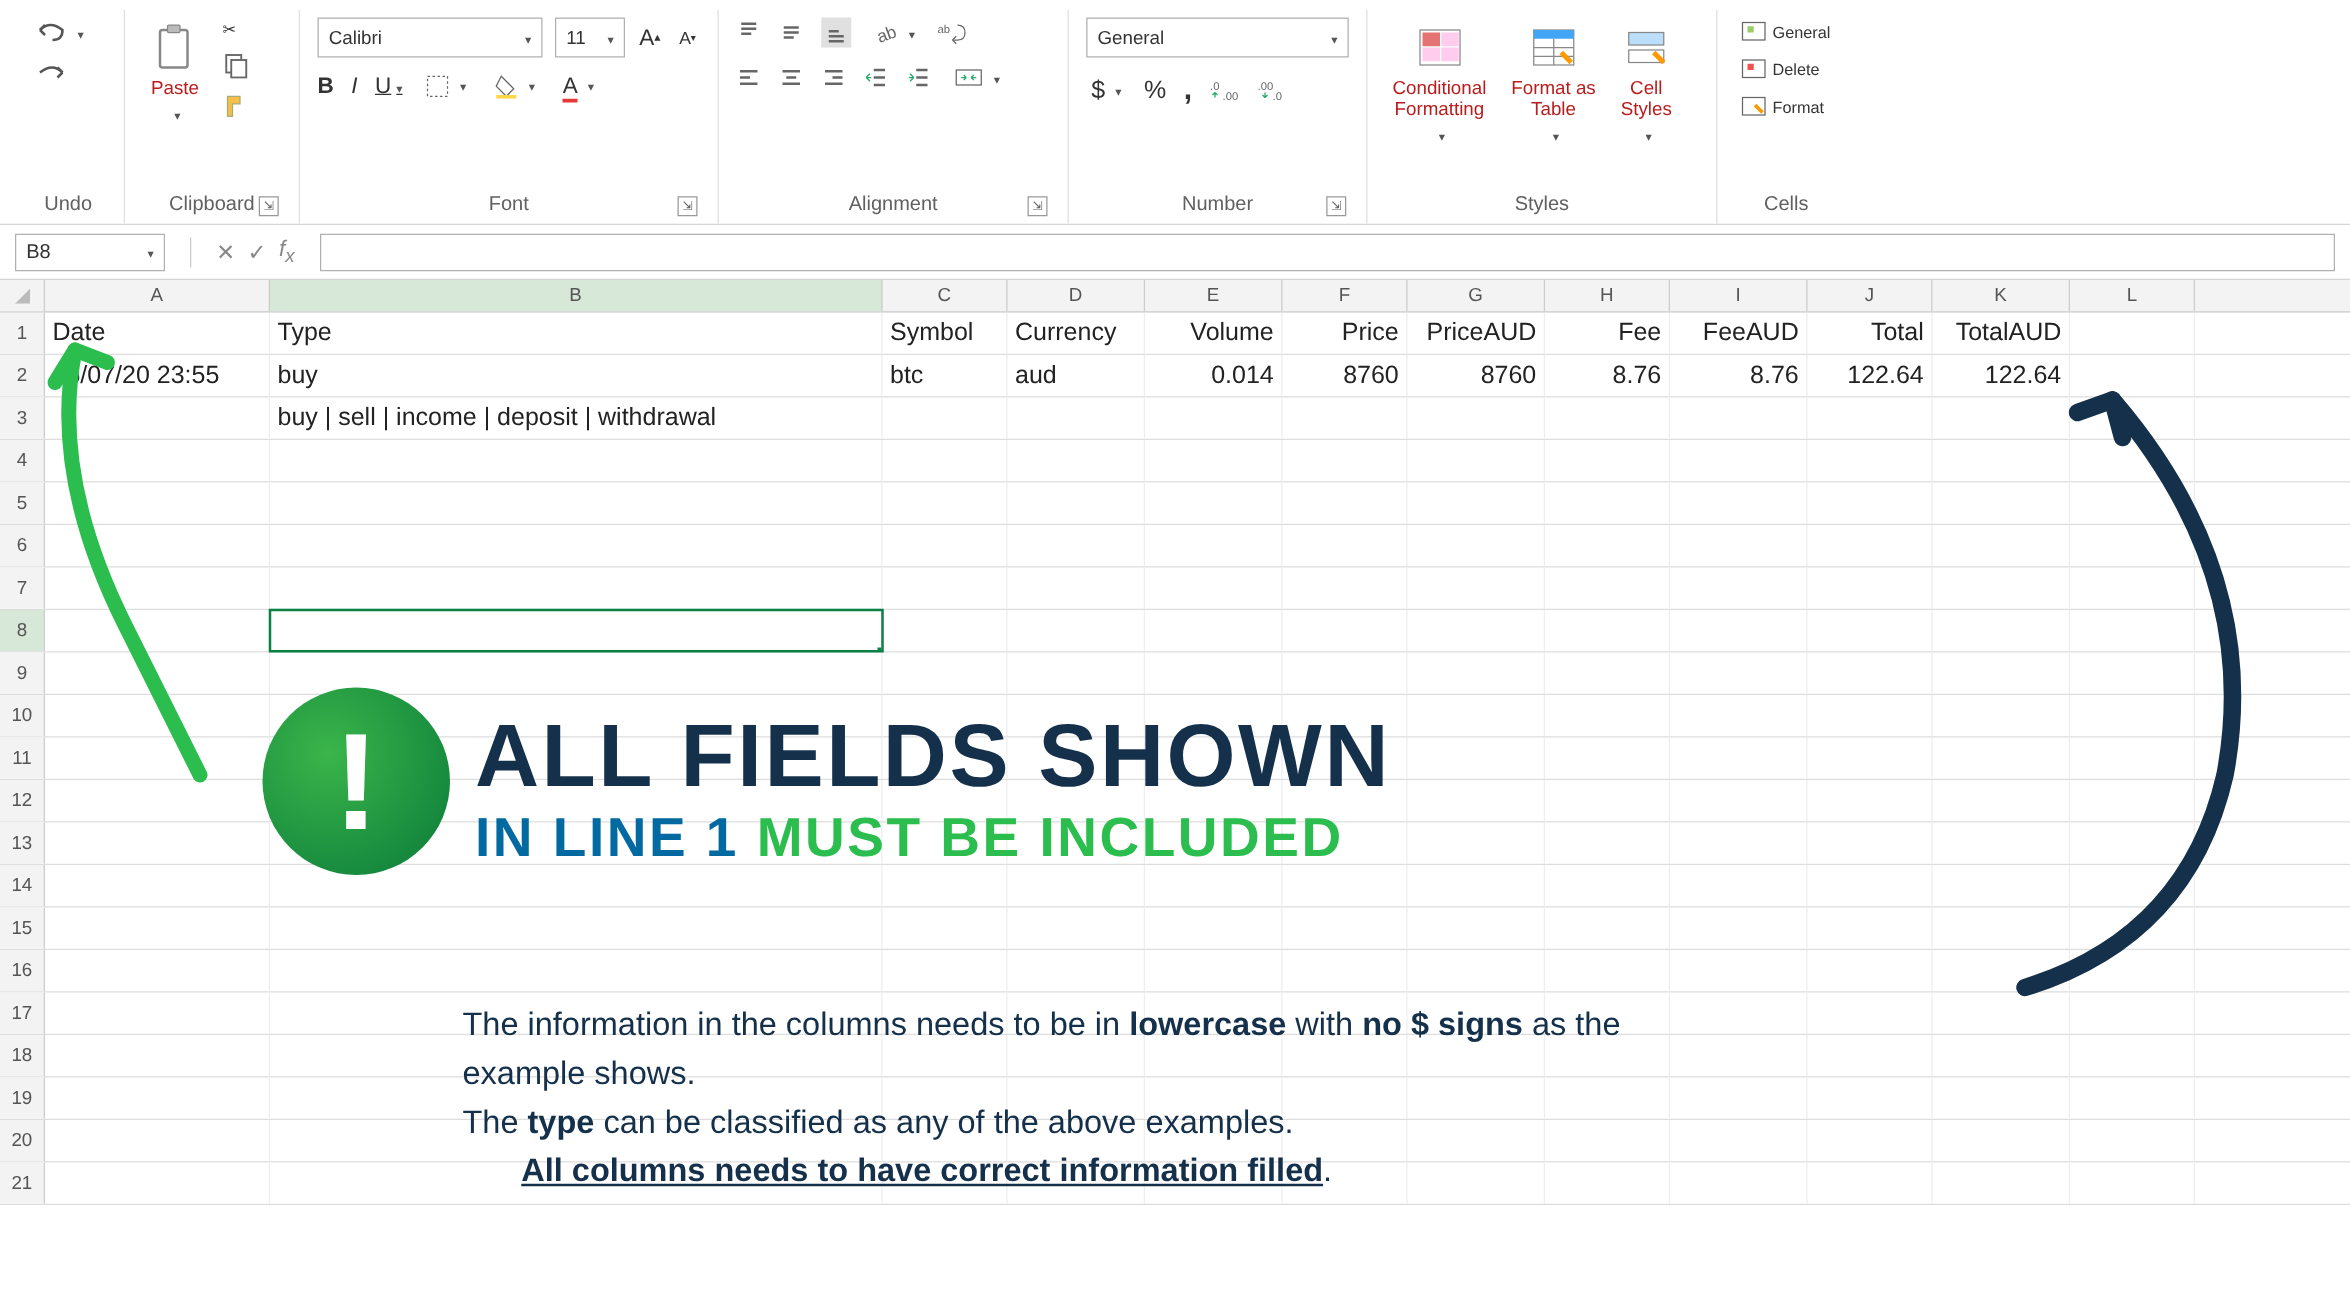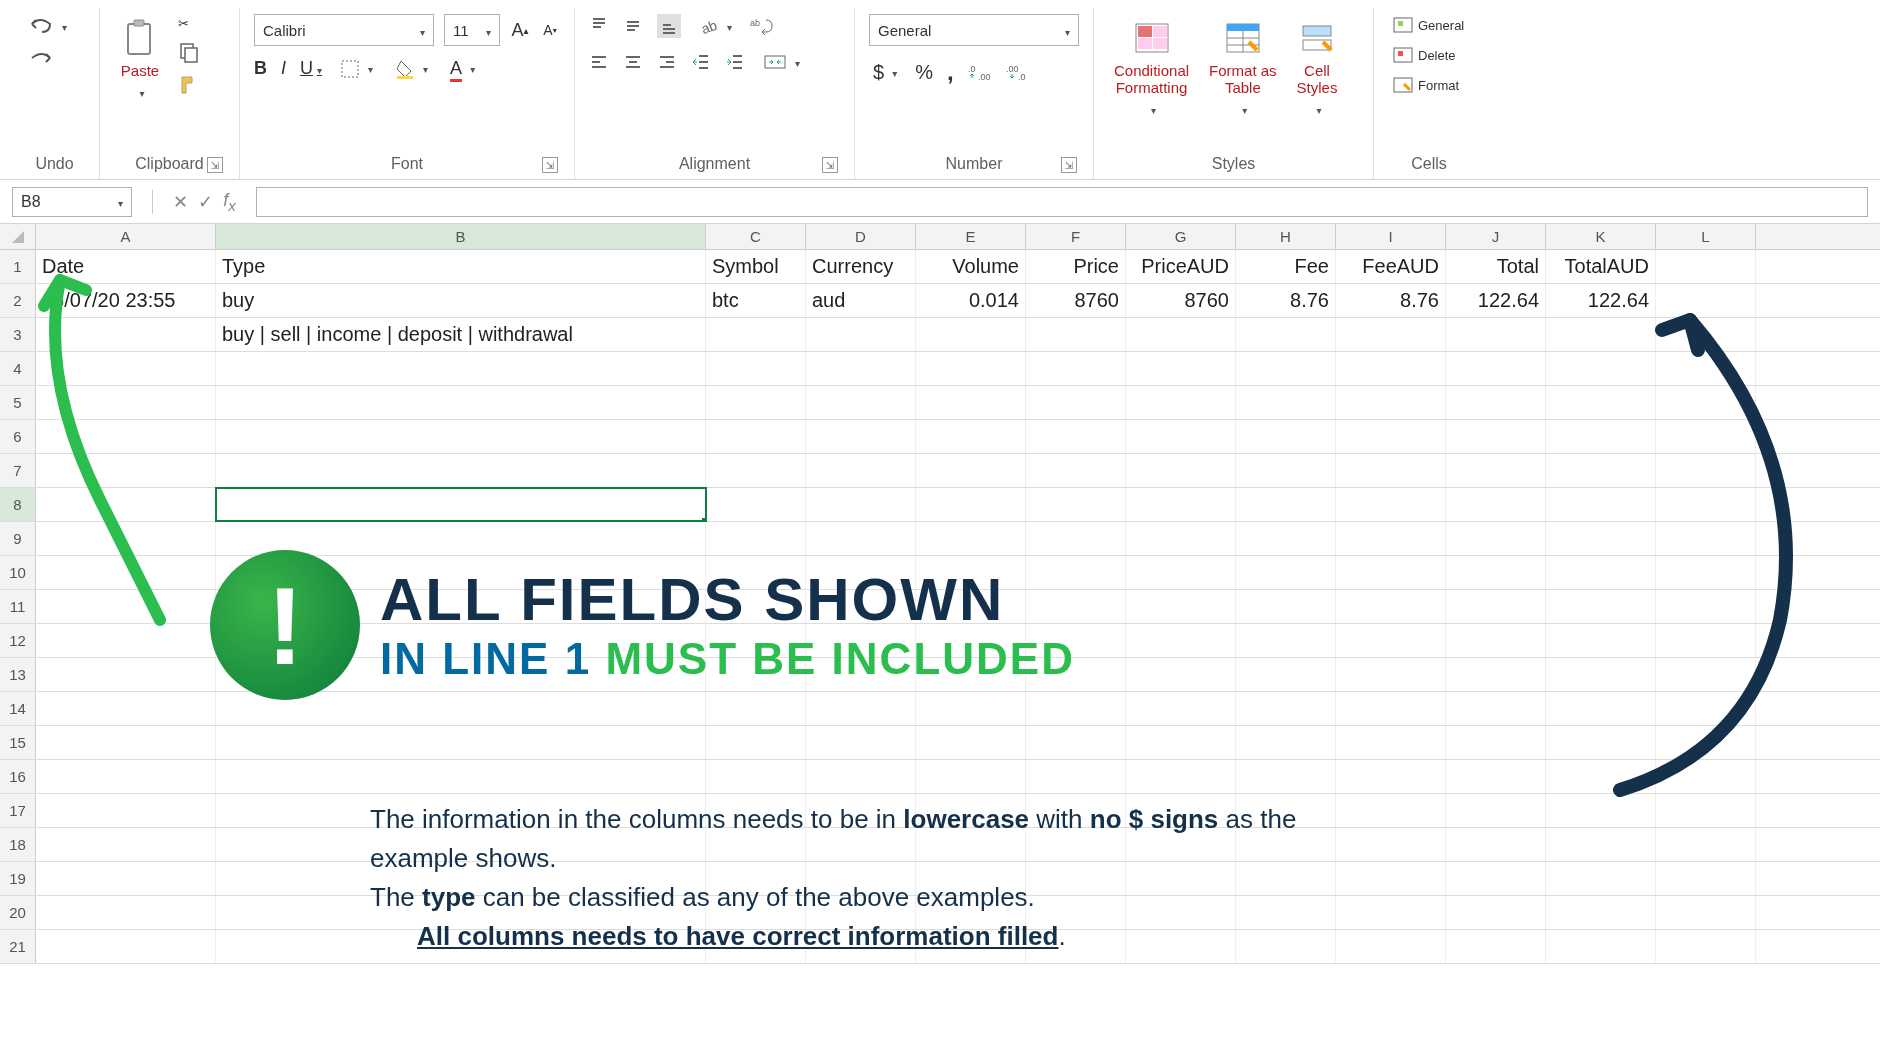--- a/index.html
+++ b/index.html
@@ -725,21 +725,21 @@
 <svg class="overlay" style="left:1580px; top:300px" width="260" height="520">
   <path d="M110 20 Q230 160 200 320 Q170 450 40 490" fill="none" stroke="#14304a" stroke-width="14" stroke-linecap="round"></path>
   <path d="M110 20 l-28 10 M110 20 l8 30" stroke="#14304a" stroke-width="14" stroke-linecap="round" fill="none"></path>
 </svg>
 
 <div class="overlay badge" style="left:210px; top:550px">
     <span>!</span>
   </div>
 
 <div class="overlay" style="left:380px; top:565px">
-  <div class="headline" style="font-size:60px; color:#14304a">ALL FIELDS SHOWN</div>
+  <div class="headline" style="font-size:71px; color:#14304a">ALL FIELDS SHOWN</div>
   <div class="headline" style="font-size:44px">
     <span style="color:#0369a1">IN LINE 1 </span><span style="color:#2bbd4e">MUST BE INCLUDED</span>
   </div>
 </div>
 
 <div class="overlay info-text" style="left:370px; top:800px">
   <div><span>The information in the columns needs to be in </span><b>lowercase</b><span> with </span><b>no $ signs</b><span> as the example shows.</span></div>
   <div><span>The </span><b>type</b><span> can be classified as any of the above examples.</span></div>
   <div><span class="ul">All columns needs to have correct information filled</span>.</div>
 </div>

